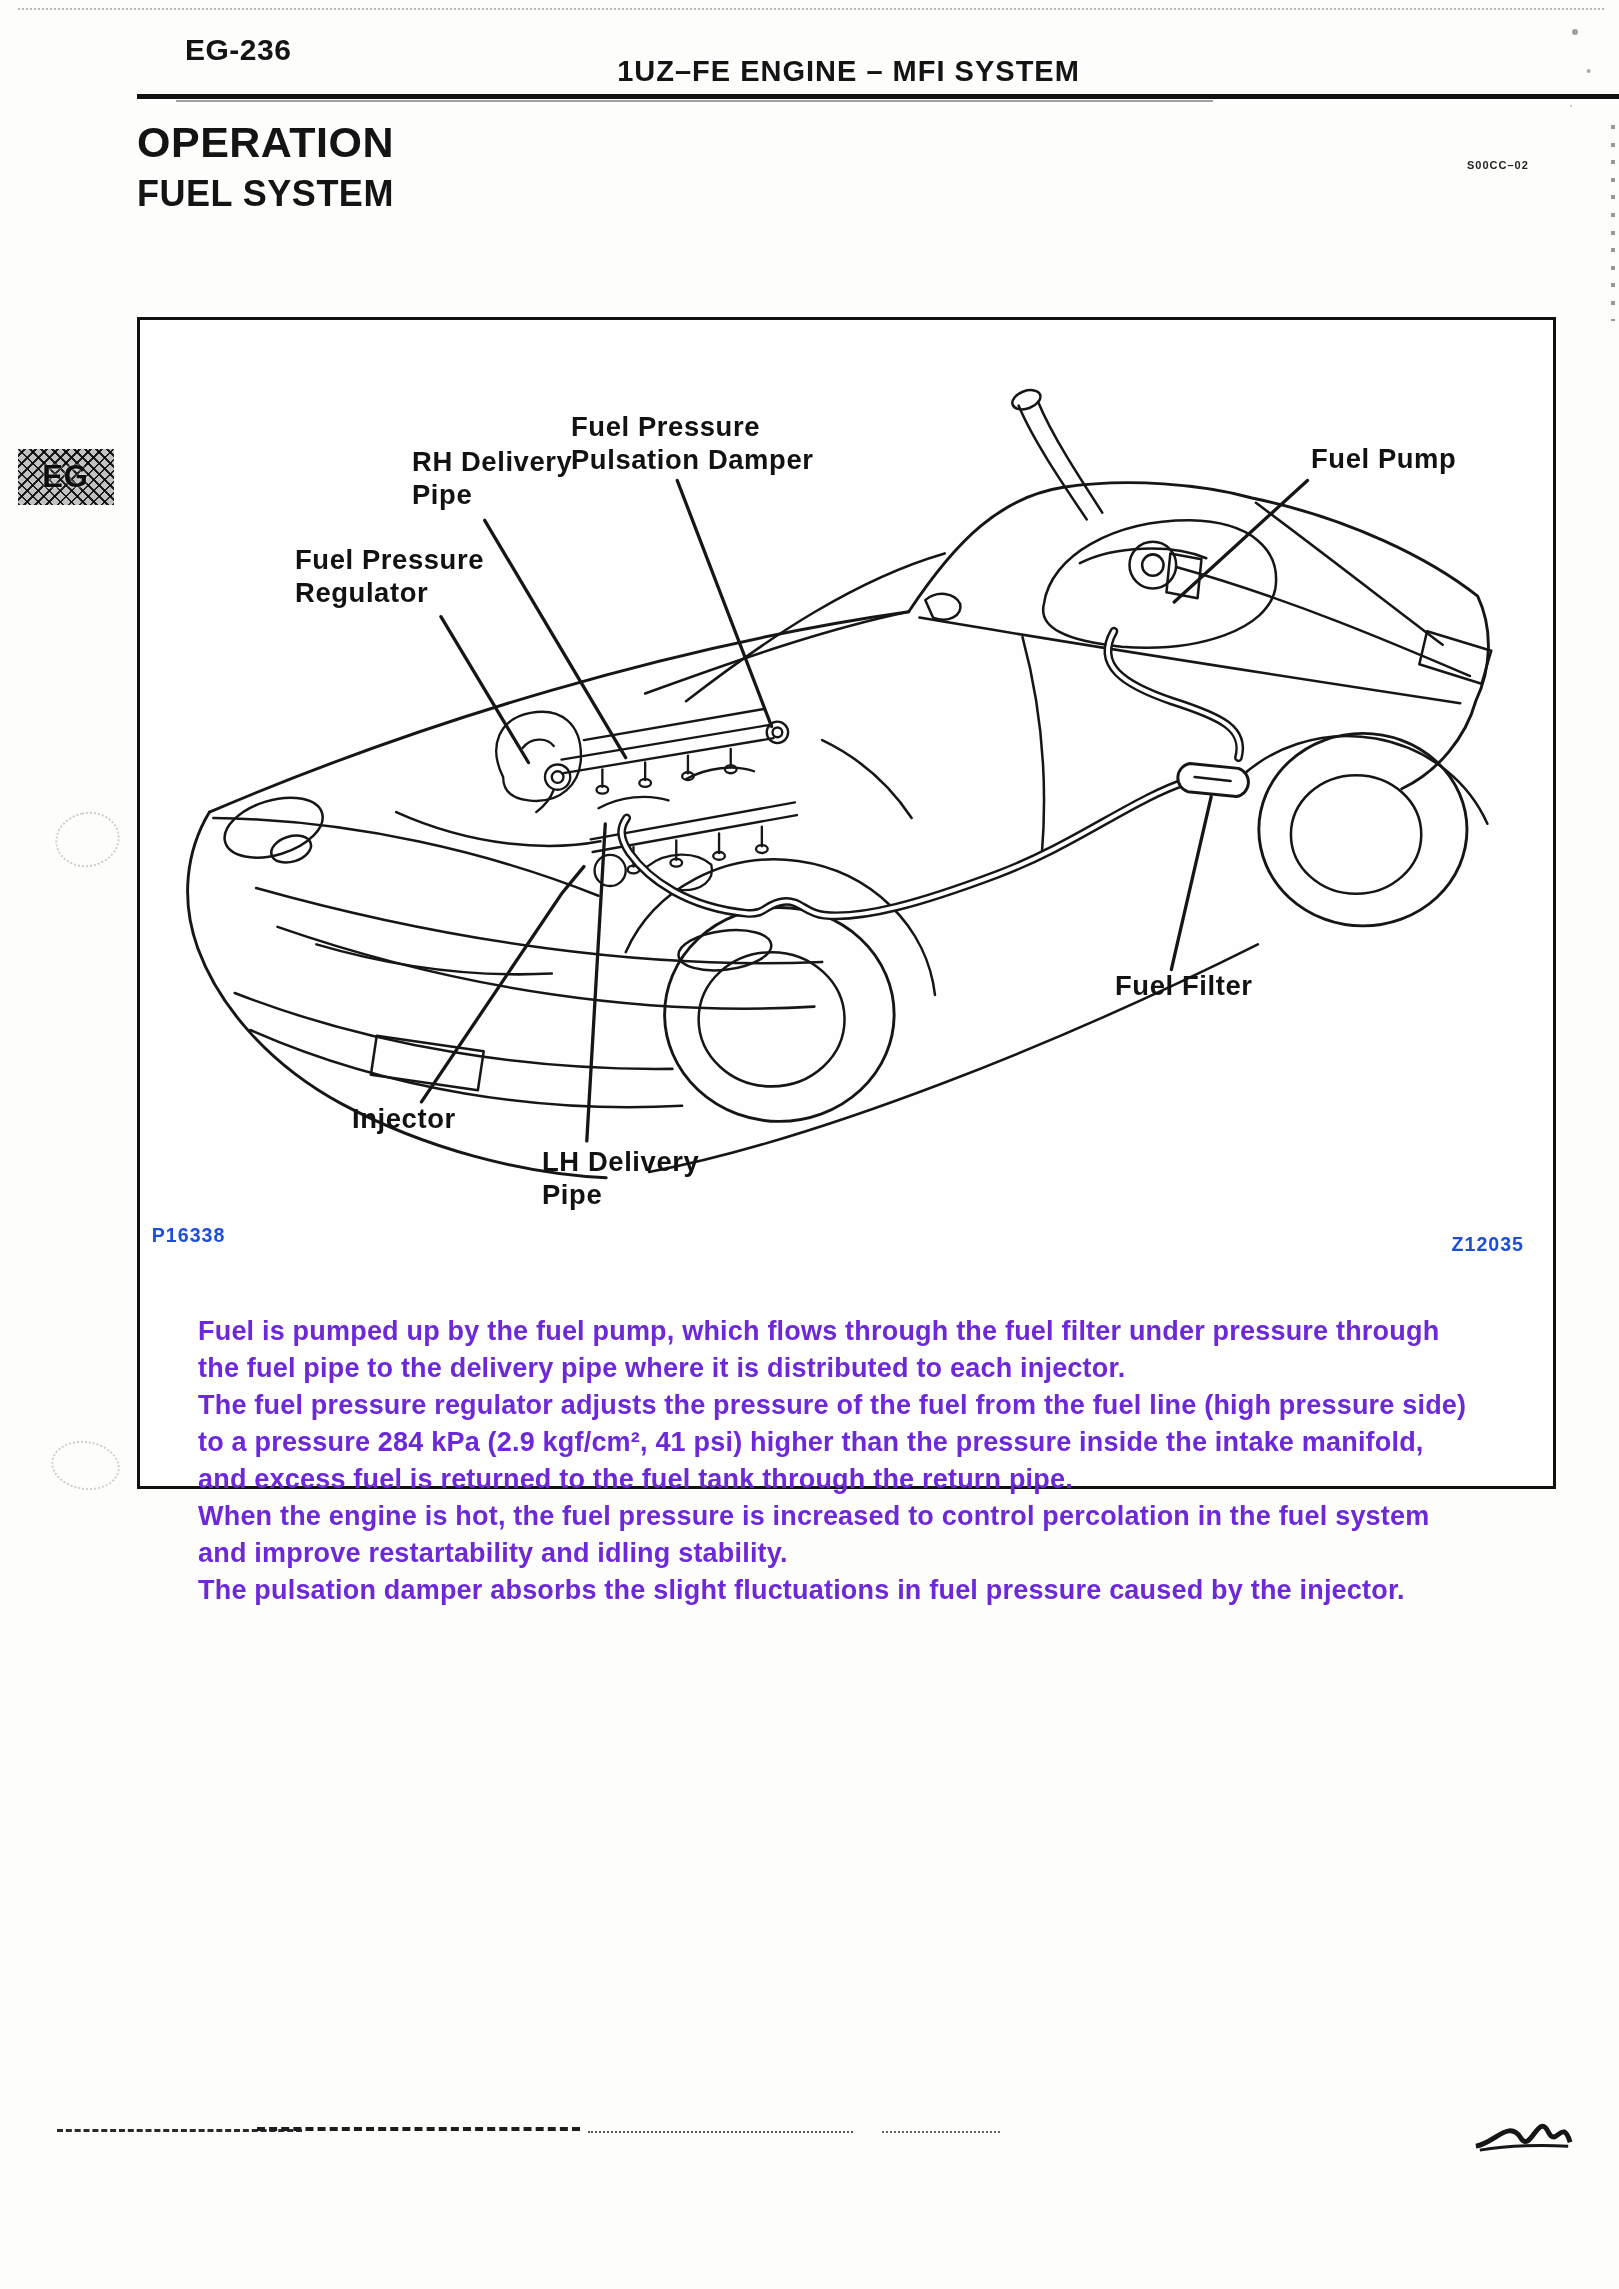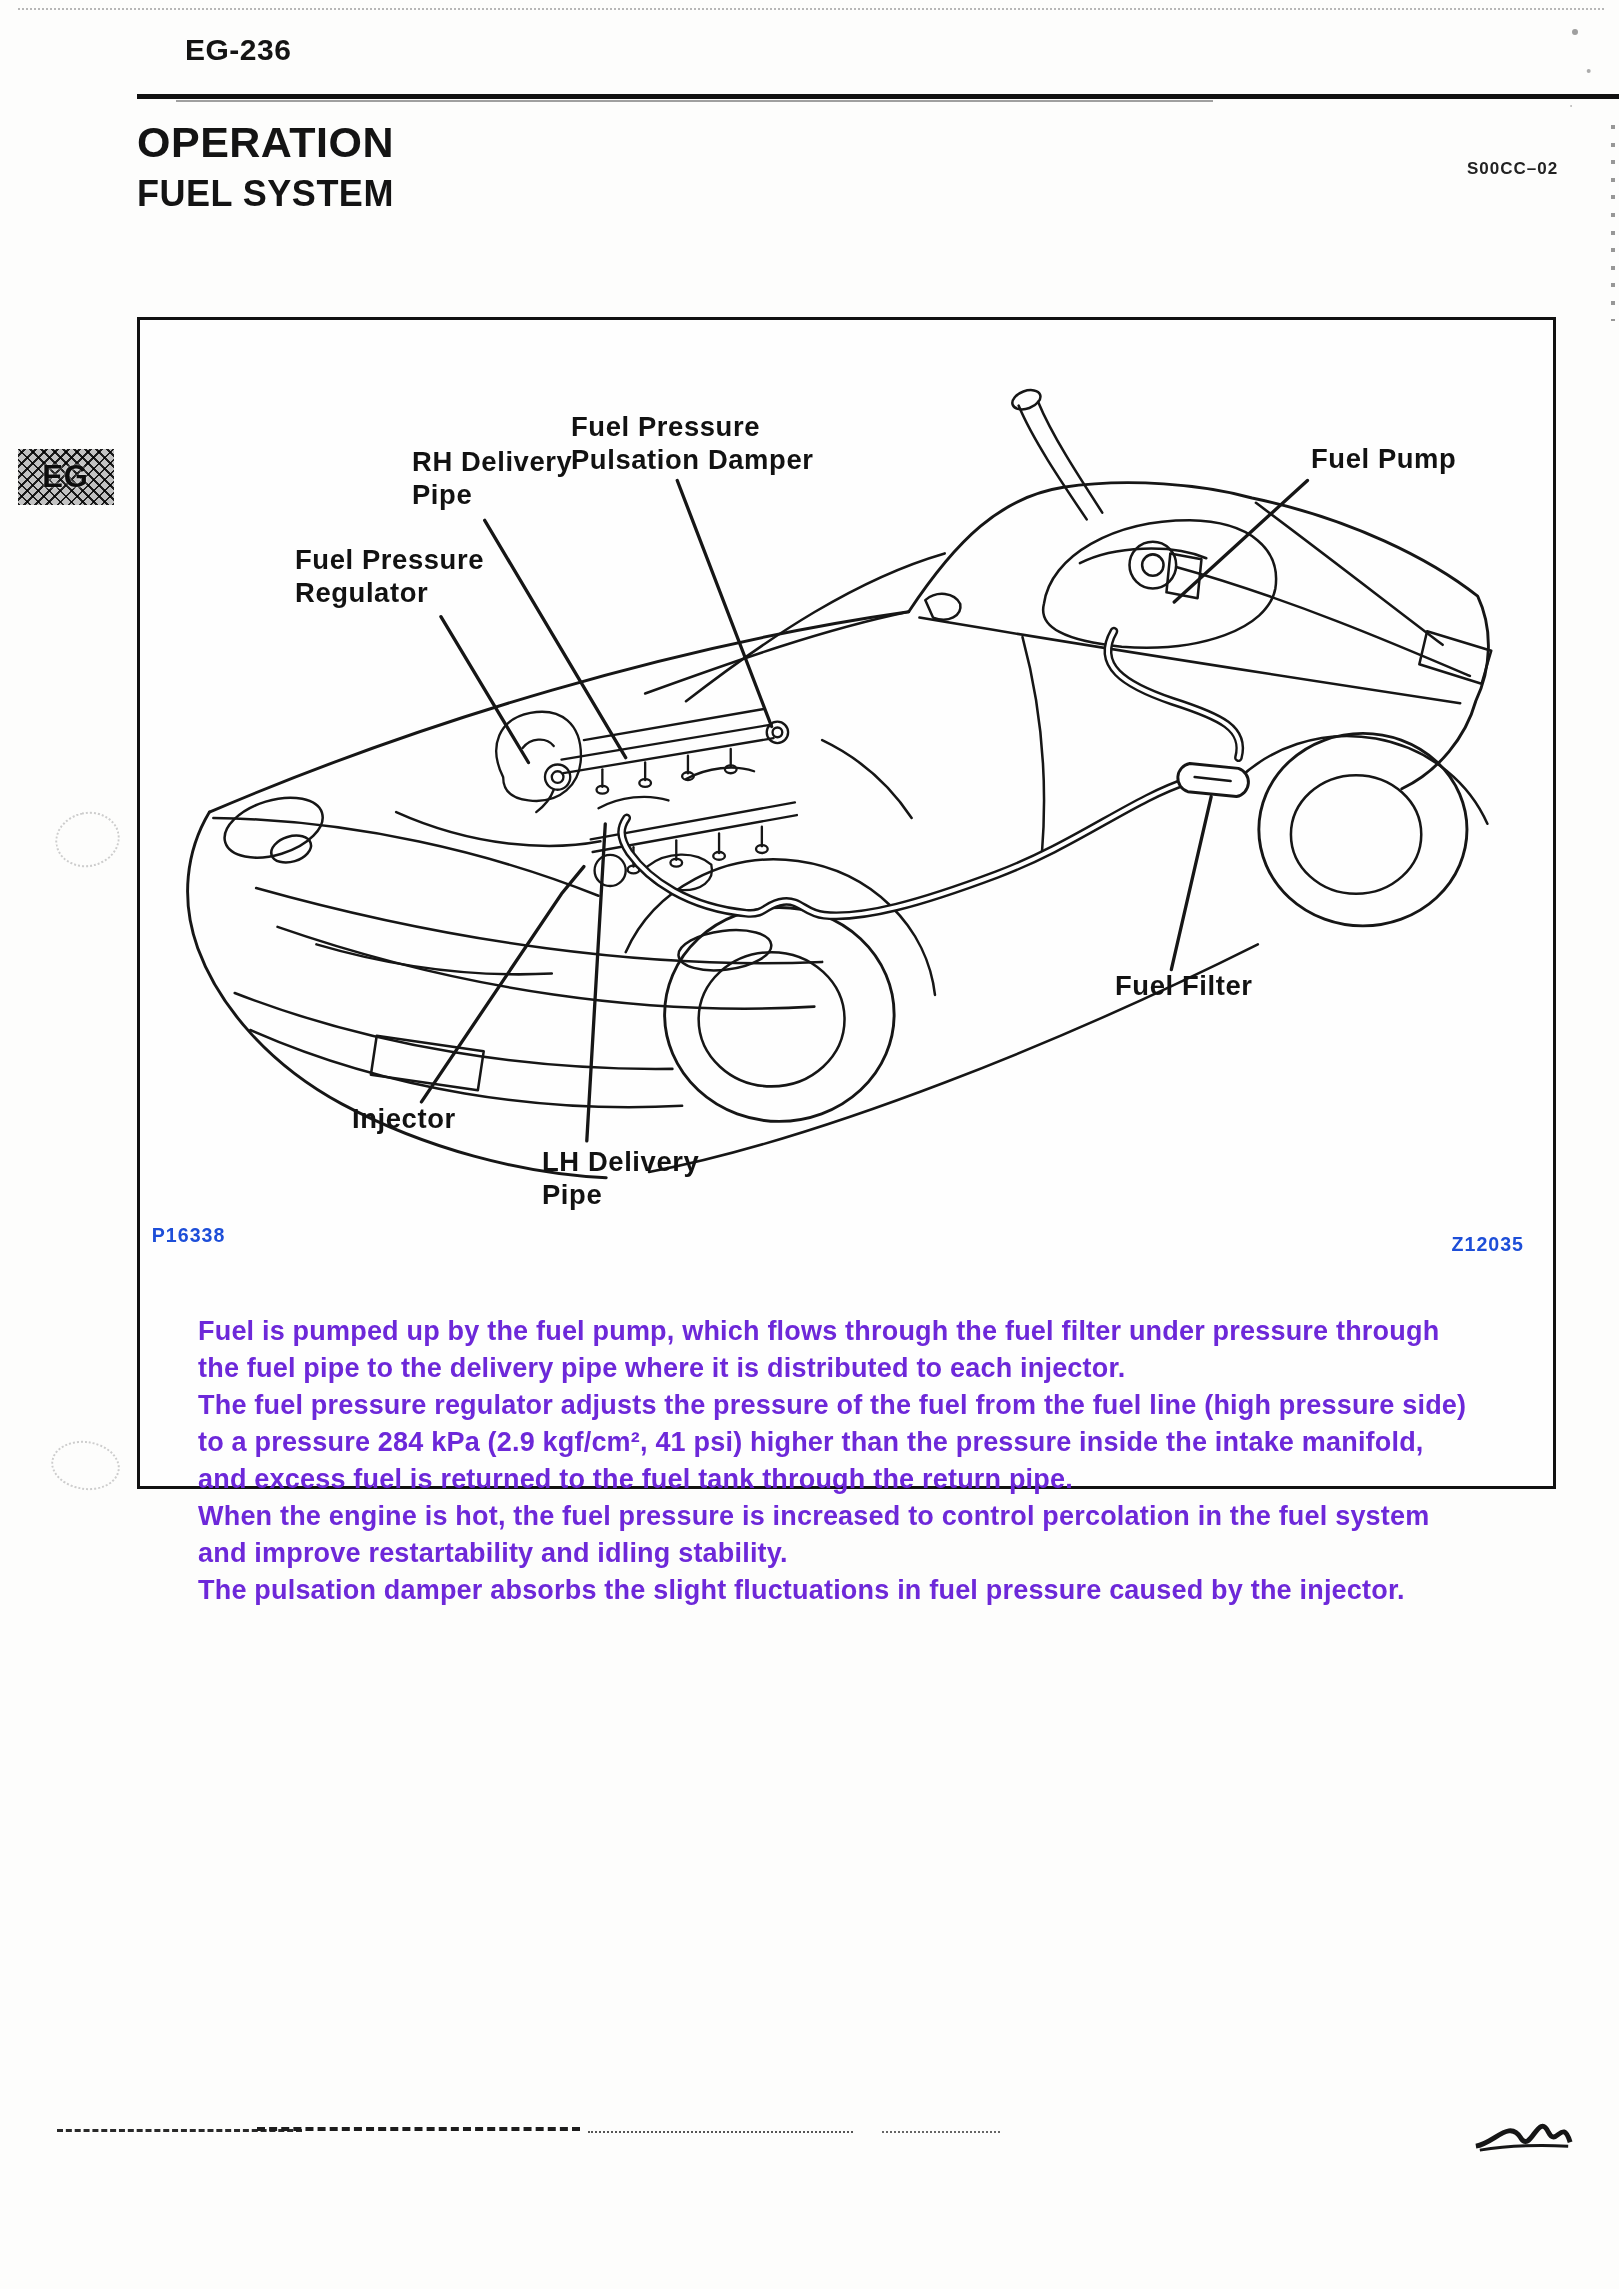--- a/index.html
+++ b/index.html
@@ -12,21 +12,21 @@
     color:#141414;
   }
   
   .top-dotted{position:absolute;left:17.6px;top:7.8px;width:1586px;border-top:2px dotted #9a9a9a;opacity:.7;}
   .page-code{position:absolute;left:137px;top:33px;font-size:30px;font-weight:bold;letter-spacing:0.5px;margin-left:48px;}
   .header-title{position:absolute;left:137px;top:55px;width:1423px;text-align:center;font-size:29px;font-weight:bold;letter-spacing:1px;}
   .header-rule{position:absolute;left:137px;top:94px;width:1482px;height:4.9px;background:#111;}
   .header-rule:after{content:"";position:absolute;left:39px;top:5.9px;width:70%;height:2px;background:#444;opacity:.5;}
   .section-title{position:absolute;left:137px;top:118px;font-size:43px;font-weight:bold;letter-spacing:0.5px;}
   .subsection-title{position:absolute;left:137px;top:173px;font-size:36px;font-weight:bold;letter-spacing:0.5px;}
-  .doc-code{position:absolute;left:1467px;top:159px;font-size:17px;font-weight:bold;letter-spacing:1px;color:#222;}
+  .doc-code{position:absolute;left:1467px;top:159px;font-size:11px;font-weight:bold;letter-spacing:1px;color:#222;}
   .edge-ticks{position:absolute;right:3.9px;top:125px;width:3.9px;height:196px;
     background:repeating-linear-gradient(#444 0 3.9px, transparent 3.9px 17.6px);opacity:.55;}
   
   .side-tab{
     position:absolute;left:17.6px;top:449px;width:96px;height:56px;
     background-color:#c2c2c2;
     background-image:
       repeating-linear-gradient(45deg, rgba(0,0,0,.85) 0 2px, transparent 2px 7.8px),
       repeating-linear-gradient(-45deg, rgba(0,0,0,.85) 0 2px, transparent 2px 7.8px);
     display:flex;align-items:center;justify-content:center;
@@ -61,20 +61,21 @@
 </style>
 </head>
 <body>
 
 <div class="page">
 
   <div class="top-dotted"></div>
   <div class="tiny-marks"></div>
 
   <div class="page-code">EG-236</div>
+  <div class="header-title">1UZ–FE ENGINE  –  MFI SYSTEM</div>
   <div class="header-rule"></div>
   <div class="section-title">OPERATION</div>
   <div class="subsection-title">FUEL SYSTEM</div>
   <div class="doc-code">S00CC–02</div>
   <div class="edge-ticks"></div>
 
   <div class="side-tab">
     <span>EG</span>
   </div>
 

